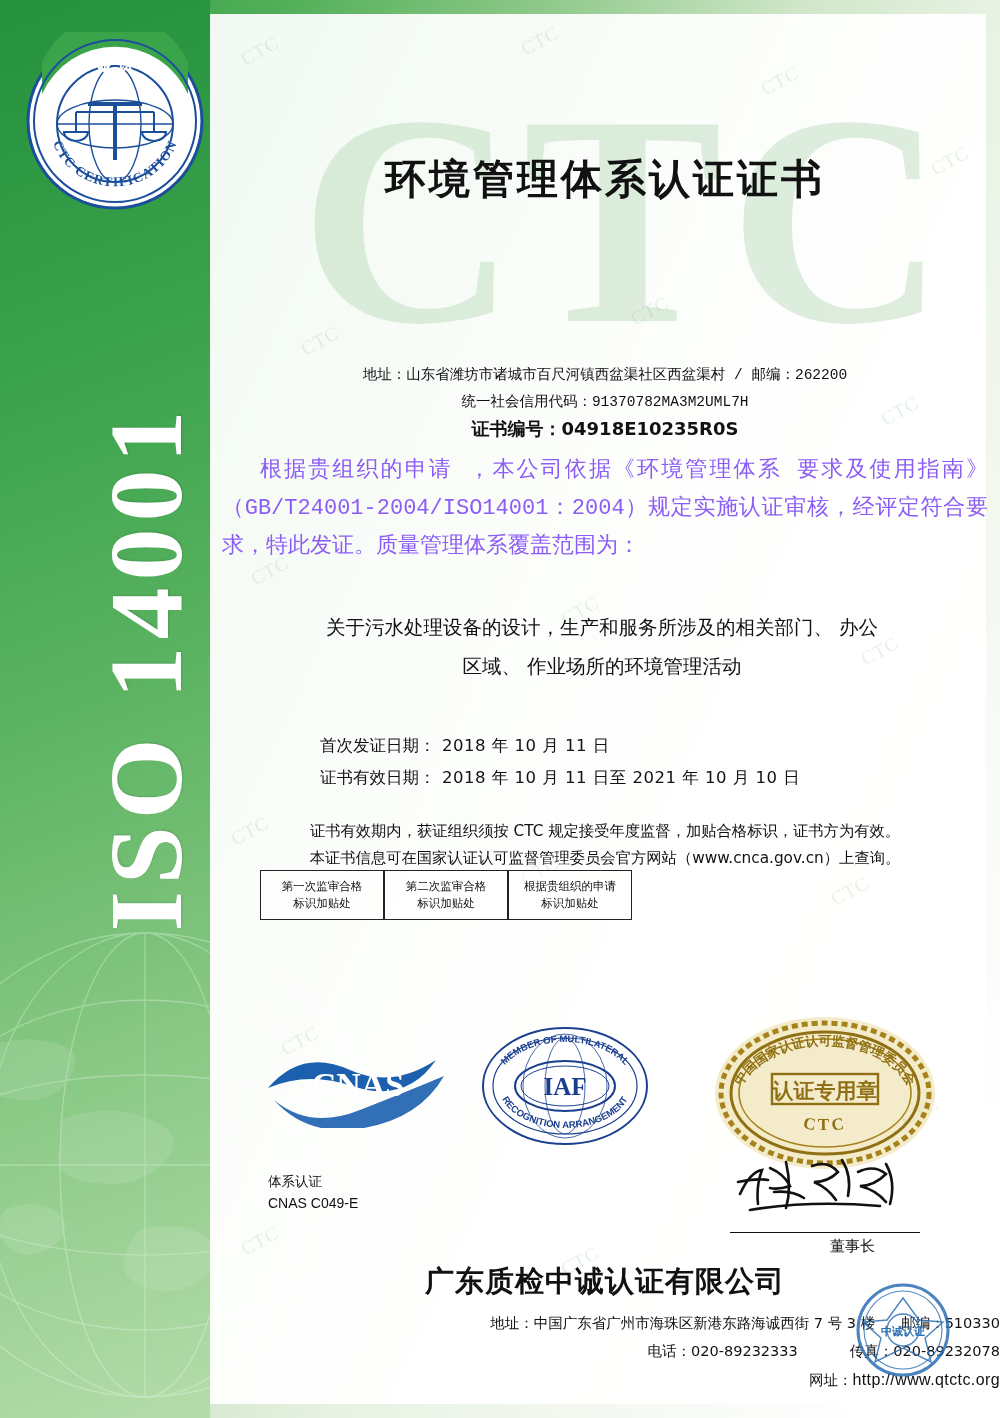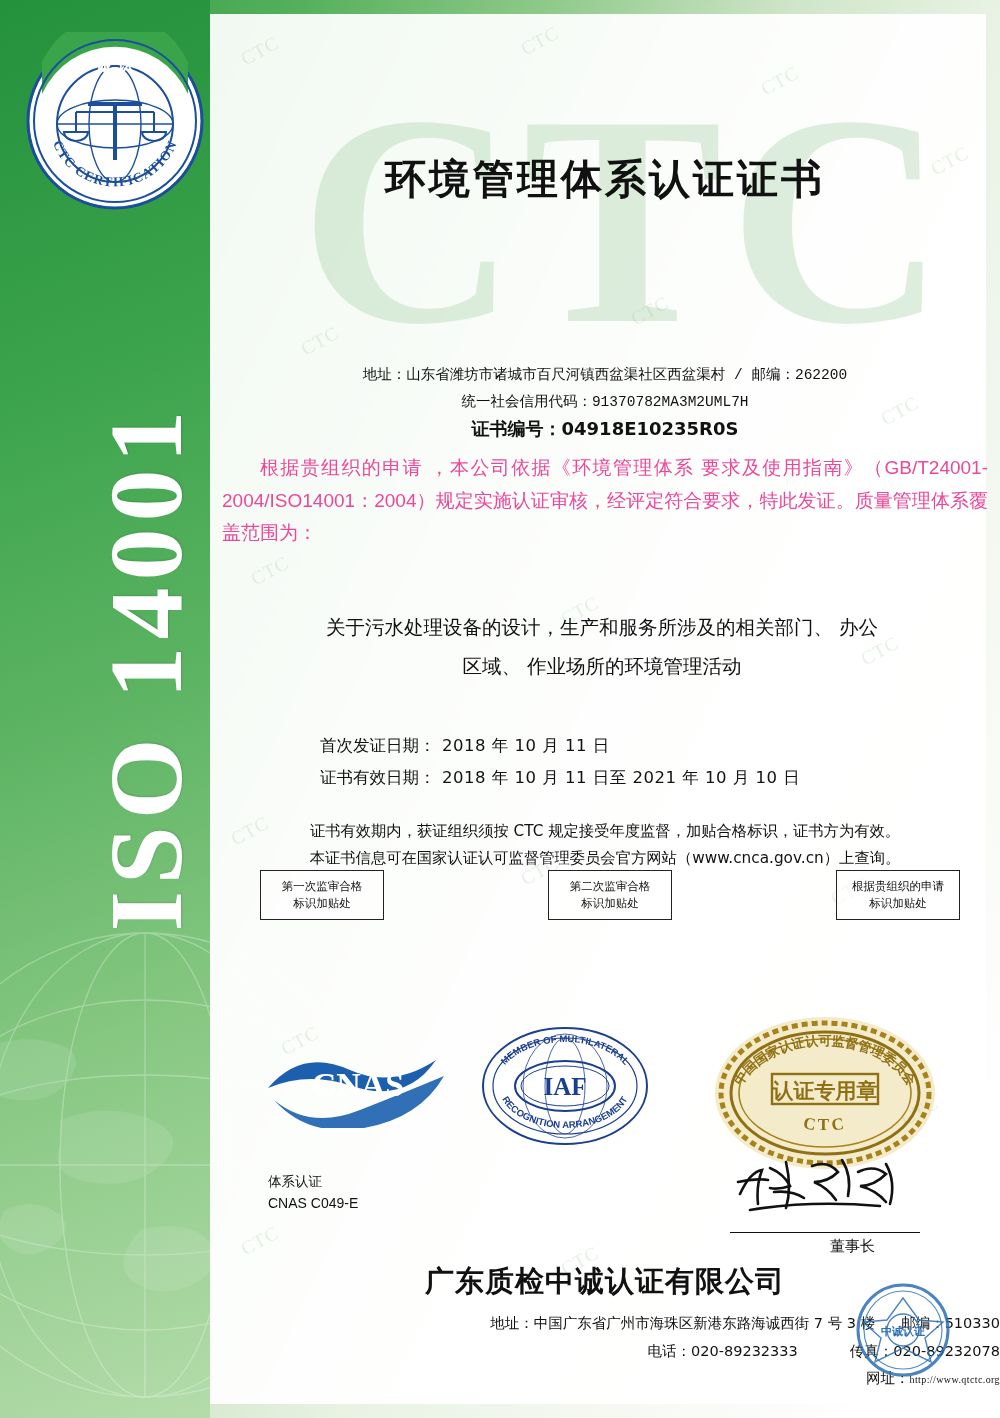--- a/index.html
+++ b/index.html
@@ -153,23 +153,23 @@
     font-family: "DejaVu Sans", sans-serif;
     font-weight: bold;
     font-size: 18px;
     color: #111;
   }
   .statement {
     position: absolute;
     left: 12px;
     top: 452px;
     width: 766px;
-    font-family: Liberation Sans, sans-serif;
-    font-size: 19px;
-    color: #ec4899;
+    font-family: Liberation Mono, monospace;
+    font-size: 22px;
+    color: #8b5cf6;
     line-height: 1.72;
     text-align: justify;
     text-indent: 38px;
   }
   .scope {
     position: absolute;
     left: 14px;
     top: 608px;
     width: 756px;
     font-family: "DejaVu Sans", sans-serif;
@@ -210,21 +210,21 @@
     text-align: center;
   }
 
   
   .surv-row {
     position: absolute;
     left: 50px;
     top: 870px;
     width: 700px;
     display: flex;
-    justify-content: space-between;
+    justify-content: flex-start;
   }
   .surv-box {
     width: 122px;
     height: 48px;
     border: 1px solid #222;
     background: rgba(255,255,255,0.55);
     display: flex;
     flex-direction: column;
     align-items: center;
     justify-content: center;
@@ -302,22 +302,22 @@
     top: 1310px;
     width: 790px;
     text-align: right;
     font-family: "DejaVu Sans", sans-serif;
     font-size: 14.5px;
     color: #111;
     line-height: 1.9;
   }
   .footer .gap { display: inline-block; width: 26px; }
   .footer .url {
-    font-family: Liberation Serif, serif;
-    font-size: 10px;
+    font-family: Liberation Sans, sans-serif;
+    font-size: 16px;
     letter-spacing: 0.4px;
   }
   .blue-stamp {
     position: absolute;
     left: 645px;
     top: 1282px;
     width: 96px;
     height: 96px;
   }
 </style>

